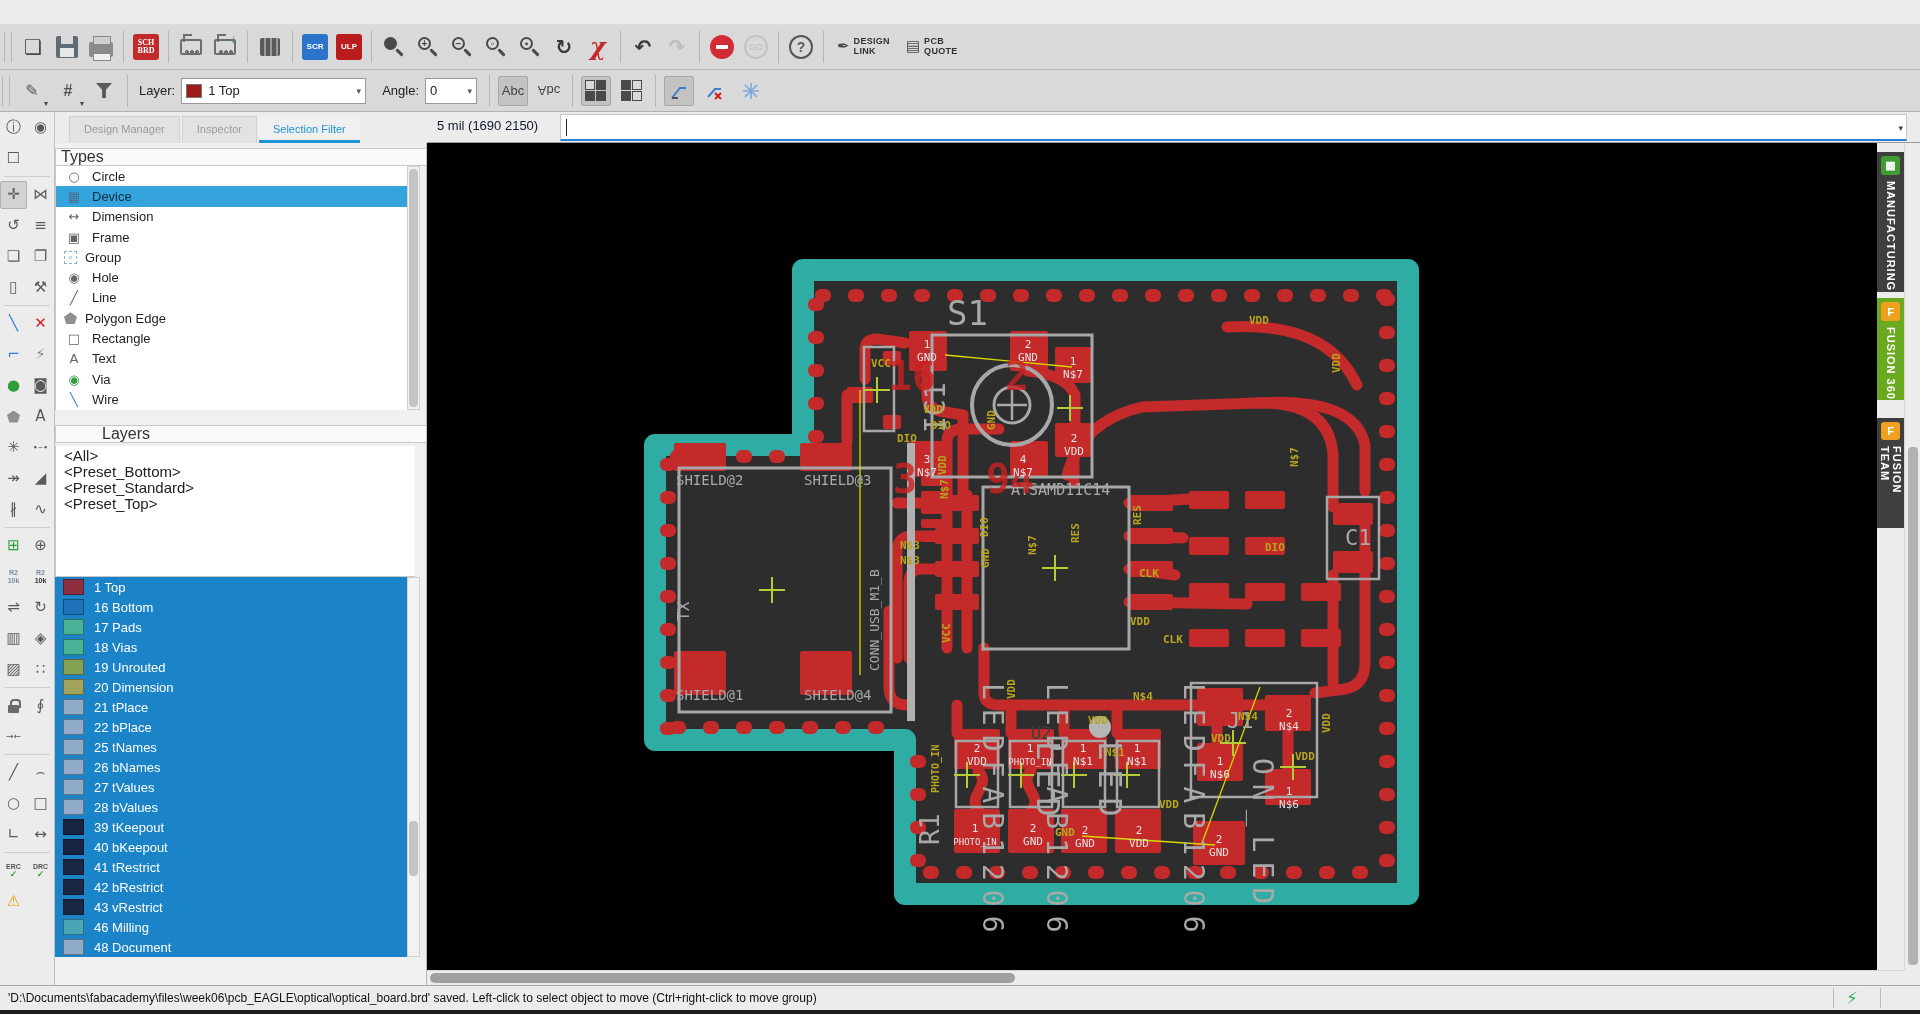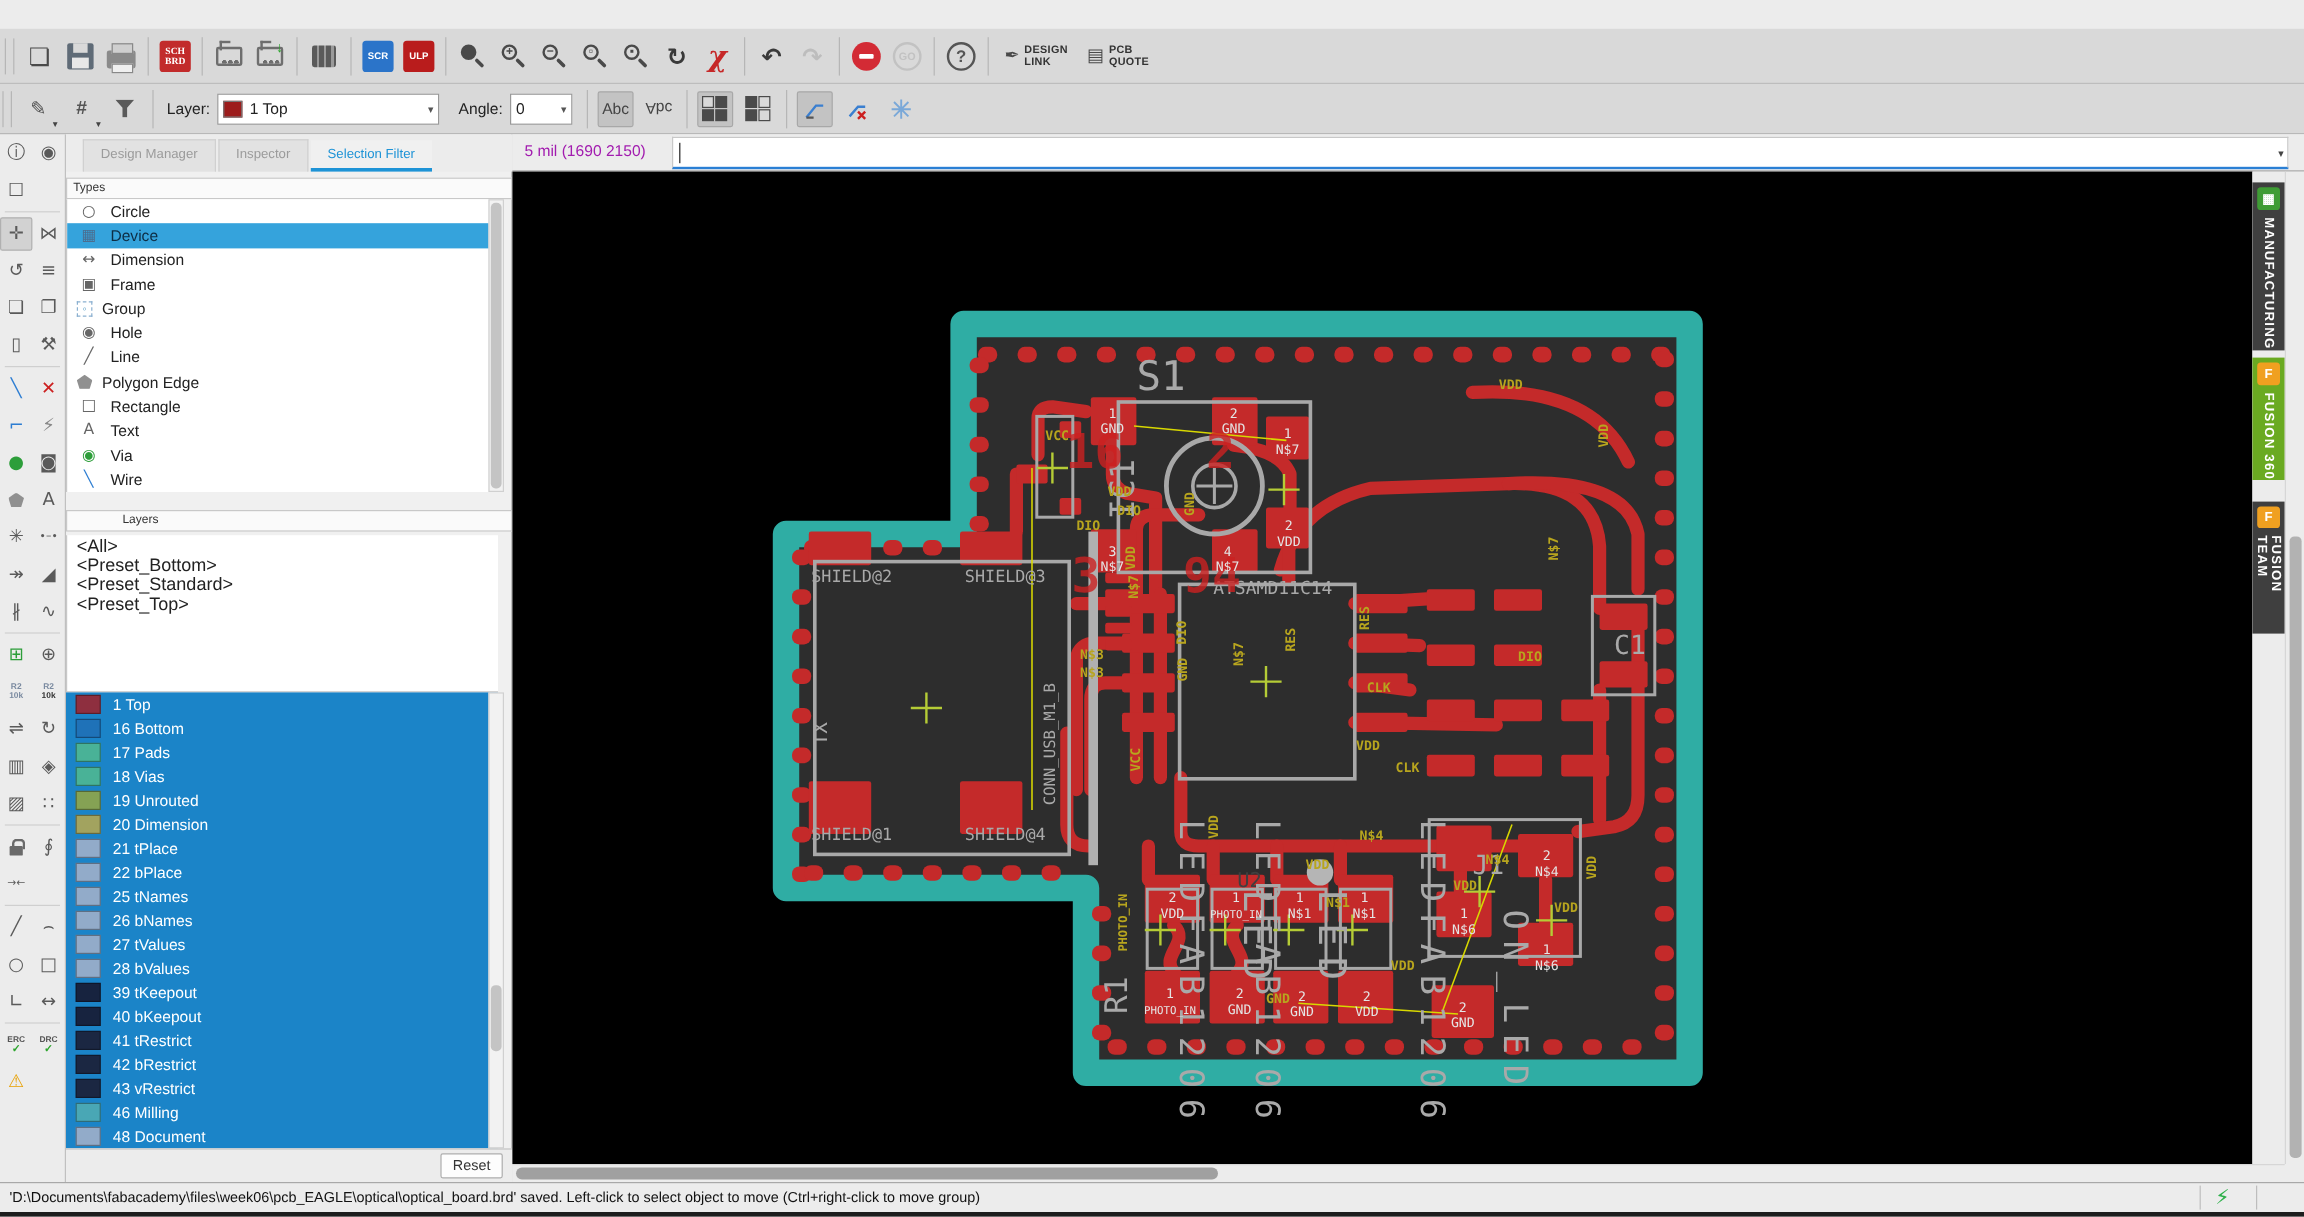--- a/index.html
+++ b/index.html
@@ -70,41 +70,41 @@
   .stacktxt b { color:#333; }
   .greencheck { color:#2da52d; font-size:9px; display:block; line-height:.8; }
   .i-lock { width:11px; height:8px; background:#6a6a6a; border-radius:1px; position:relative; margin-top:6px; }
   .i-lock::before { content:""; position:absolute; top:-6px; left:2px; width:7px; height:7px; border:2px solid #6a6a6a; border-bottom:none; border-radius:4px 4px 0 0; }
 
   
   #dock { position:absolute; left:55px; top:112px; width:372px; height:873px; background:#f0f0f0; border-right:1px solid #b5b5b5; }
   #dock-tabs { position:absolute; left:0; top:0; width:372px; height:31px; display:flex; align-items:flex-end; padding-left:14px; background:#ececec; }
   .dtab { font-size:11px; padding:6px 14px 8px 14px; color:#9b9b9b; background:#e2e2e2; margin-right:2px; border:1px solid #d0d0d0; border-bottom:none; }
   .dtab.active { color:#1e93d6; background:#f0f0f0; border:none; border-bottom:3px solid #1e93d6; padding-bottom:5px; }
-  .sec-header { position:absolute; left:0; width:372px; height:18px; background:#fafafa; border:1px solid #c8c8c8; font-size:10px; color:#333; padding-left:5px; line-height:16px; }
+  .sec-header { position:absolute; left:0; width:372px; height:18px; background:#fafafa; border:1px solid #c8c8c8; font-size:16px; color:#333; padding-left:5px; line-height:16px; }
   #types-list { position:absolute; left:0; top:54px; width:360px; height:244px; background:#fff; border-left:1px solid #c8c8c8; }
   .trow { height:20.3px; display:flex; align-items:center; padding-left:8px; font-size:13px; color:#222; }
   .trow.sel { background:#35a3dc; color:#0d2d44; }
   .ticon { width:20px; display:inline-flex; justify-content:center; margin-right:8px; font-family:"DejaVu Sans",sans-serif; font-size:13px; color:#666; }
   .ticon.dashed { width:13px; height:13px; border:1px dashed #8ab0d0; font-size:8px; color:#7ab0d0; align-items:center; }
   .ticon.pent { width:13px; height:12px; background:#909090; clip-path:polygon(50% 0,100% 38%,82% 100%,18% 100%,0 38%); }
   #types-scroll, #layercolor-scroll { position:absolute; width:13px; background:#f2f2f2; border:1px solid #d0d0d0; }
   .sc-handle { position:absolute; left:1px; width:9px; background:#c4c4c4; border-radius:4px; }
   #presets { position:absolute; left:0; top:334px; width:360px; height:131px; background:#fff; border-left:1px solid #c8c8c8; border-bottom:1px solid #c8c8c8; padding-top:1px; }
   .prow { height:16px; font-size:15px; color:#222; padding-left:8px; }
   #layercolors { position:absolute; left:0; top:465px; width:360px; height:380px; background:#1b84c8; overflow:hidden; }
   .lrow { height:20px; display:flex; align-items:center; padding-left:8px; font-size:13px; color:#fff; }
   .lsw { width:21px; height:16px; margin-right:10px; border:1px solid rgba(0,0,0,.35); }
   #reset-row { position:absolute; left:0; top:845px; width:372px; height:28px; background:#ececec; border-top:1px solid #c4c4c4; }
   #reset-btn { position:absolute; right:8px; top:3px; width:52px; height:21px; background:#fdfdfd; border:1px solid #adadad; border-radius:2px; font-size:12px; color:#333; text-align:center; line-height:19px; }
 
   
   #canvas-zone { position:absolute; left:427px; top:112px; width:1493px; height:873px; background:#ececec; }
   #command-row { position:absolute; left:0; top:0; width:1493px; height:31px; background:#ececec; border-bottom:1px solid #9a9a9a; }
-  #coord-display { position:absolute; left:10px; top:6px; font-size:13px; color:#a21caf; }
+  #coord-display { position:absolute; left:10px; top:6px; font-size:13px; color:#0f172a; }
   #command-input { position:absolute; left:133px; top:2px; width:1347px; height:27px; background:#fff; border:1px solid #c8c8c8; border-bottom:2px solid #2a7fd4; }
   #command-caret { position:absolute; left:5px; top:4px; width:1px; height:17px; background:#222; }
   #command-dd { position:absolute; right:3px; top:8px; font-size:9px; color:#444; }
   #canvas { position:absolute; left:0; top:31px; width:1450px; height:827px; background:#000; overflow:hidden; }
   #tabstrip { position:absolute; left:1450px; top:31px; width:27px; height:827px; background:#ececec; }
   .side-tab { position:absolute; left:0; width:27px; display:flex; flex-direction:column; align-items:center; padding-top:4px; }
   .side-tab .ticonbox { width:19px; height:19px; border-radius:3px; display:flex; align-items:center; justify-content:center; font-weight:bold; font-size:11px; color:#fff; margin-bottom:6px; }
   .side-tab .vlabel { writing-mode:vertical-rl; text-orientation:mixed; font-size:11px; font-weight:bold; color:#fff; letter-spacing:1px; }
   #vscroll { position:absolute; left:1477px; top:31px; width:16px; height:827px; background:#ececec; border-left:1px solid #d6d6d6; }
   #vscroll .sc-handle { left:3px; width:10px; background:#b2b2b2; }
@@ -648,23 +648,20 @@
           <span>46 Milling</span>
         </div>
         <div class="lrow">
           <span class="lsw" style="background: rgb(146, 171, 201);"></span>
           <span>48 Document</span>
         </div>
       </div>
     <div id="layercolor-scroll" style="left:352px; top:465px; height:380px;">
         <div class="sc-handle" style="top:243px; height:55px;"></div>
       </div>
-    <div id="reset-row">
-      <div id="reset-btn">Reset</div>
-    </div>
   </div>
 
   <div id="canvas-zone">
     <div id="command-row">
       <span id="coord-display">5 mil (1690 2150)</span>
       <div id="command-input">
         <div id="command-caret"></div>
         <span id="command-dd">▾</span>
       </div>
     </div>

